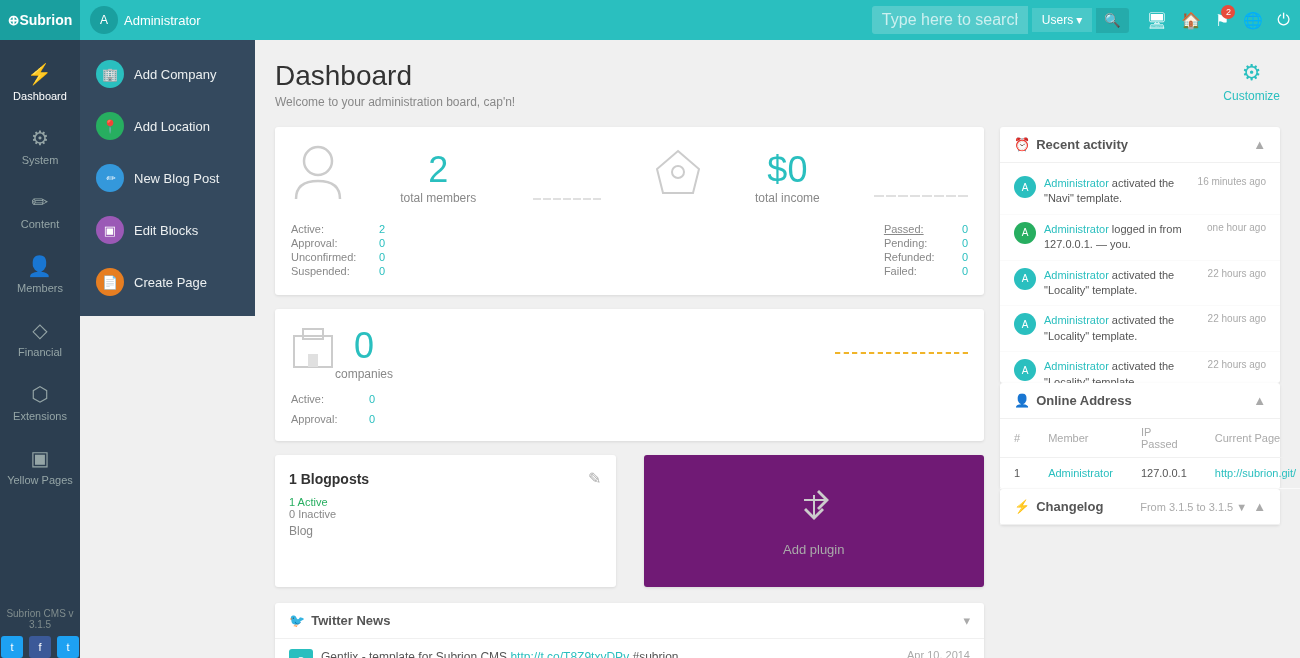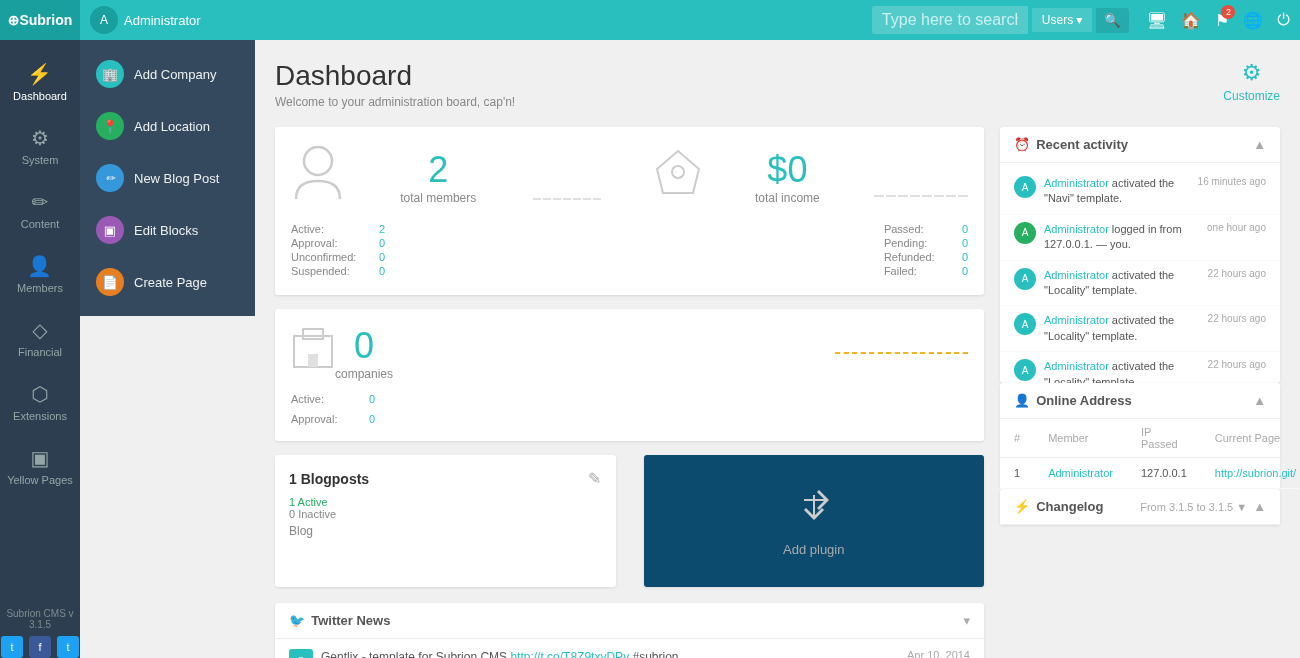--- a/index.html
+++ b/index.html
@@ -274,21 +274,21 @@
       margin-bottom: 16px;
     }
     .blog-widget { padding: 14px; }
     .bw-header { display: flex; justify-content: space-between; align-items: center; margin-bottom: 8px; }
     .bw-title { font-size: 14px; font-weight: 600; color: #333; }
     .bw-count-label { font-size: 11px; color: #27ae60; }
     .bw-inactive { font-size: 11px; color: #888; }
     .bw-footer { font-size: 12px; color: #888; margin-top: 4px; }
     .bw-edit-icon { color: #aaa; font-size: 16px; cursor: pointer; }
     .plugin-widget {
-      background: #0c4a6e;
+      background: #701a75;
       display: flex;
       flex-direction: column;
       align-items: center;
       justify-content: center;
       padding: 30px;
       text-align: center;
       cursor: pointer;
     }
     .plugin-icon { font-size: 36px; color: #ccc; margin-bottom: 8px; }
     .plugin-label { color: #aaa; font-size: 13px; }
@@ -611,21 +611,21 @@
                 <span class="mw-detail-label">Unconfirmed:</span>
                 <span class="mw-detail-val">0</span>
               </div>
               <div class="mw-detail-row">
                 <span class="mw-detail-label">Suspended:</span>
                 <span class="mw-detail-val">0</span>
               </div>
             </div>
             <div class="mw-right-details">
               <div class="mw-detail-row">
-                <span class="mw-detail-label" style="width:70px;">Passed:</span>
+                <span class="mw-detail-label" style="width:70px;text-decoration:underline;">Passed:</span>
                 <span class="mw-detail-val">0</span>
               </div>
               <div class="mw-detail-row">
                 <span class="mw-detail-label" style="width:70px;">Pending:</span>
                 <span class="mw-detail-val">0</span>
               </div>
               <div class="mw-detail-row">
                 <span class="mw-detail-label" style="width:70px;">Refunded:</span>
                 <span class="mw-detail-val">0</span>
               </div>

